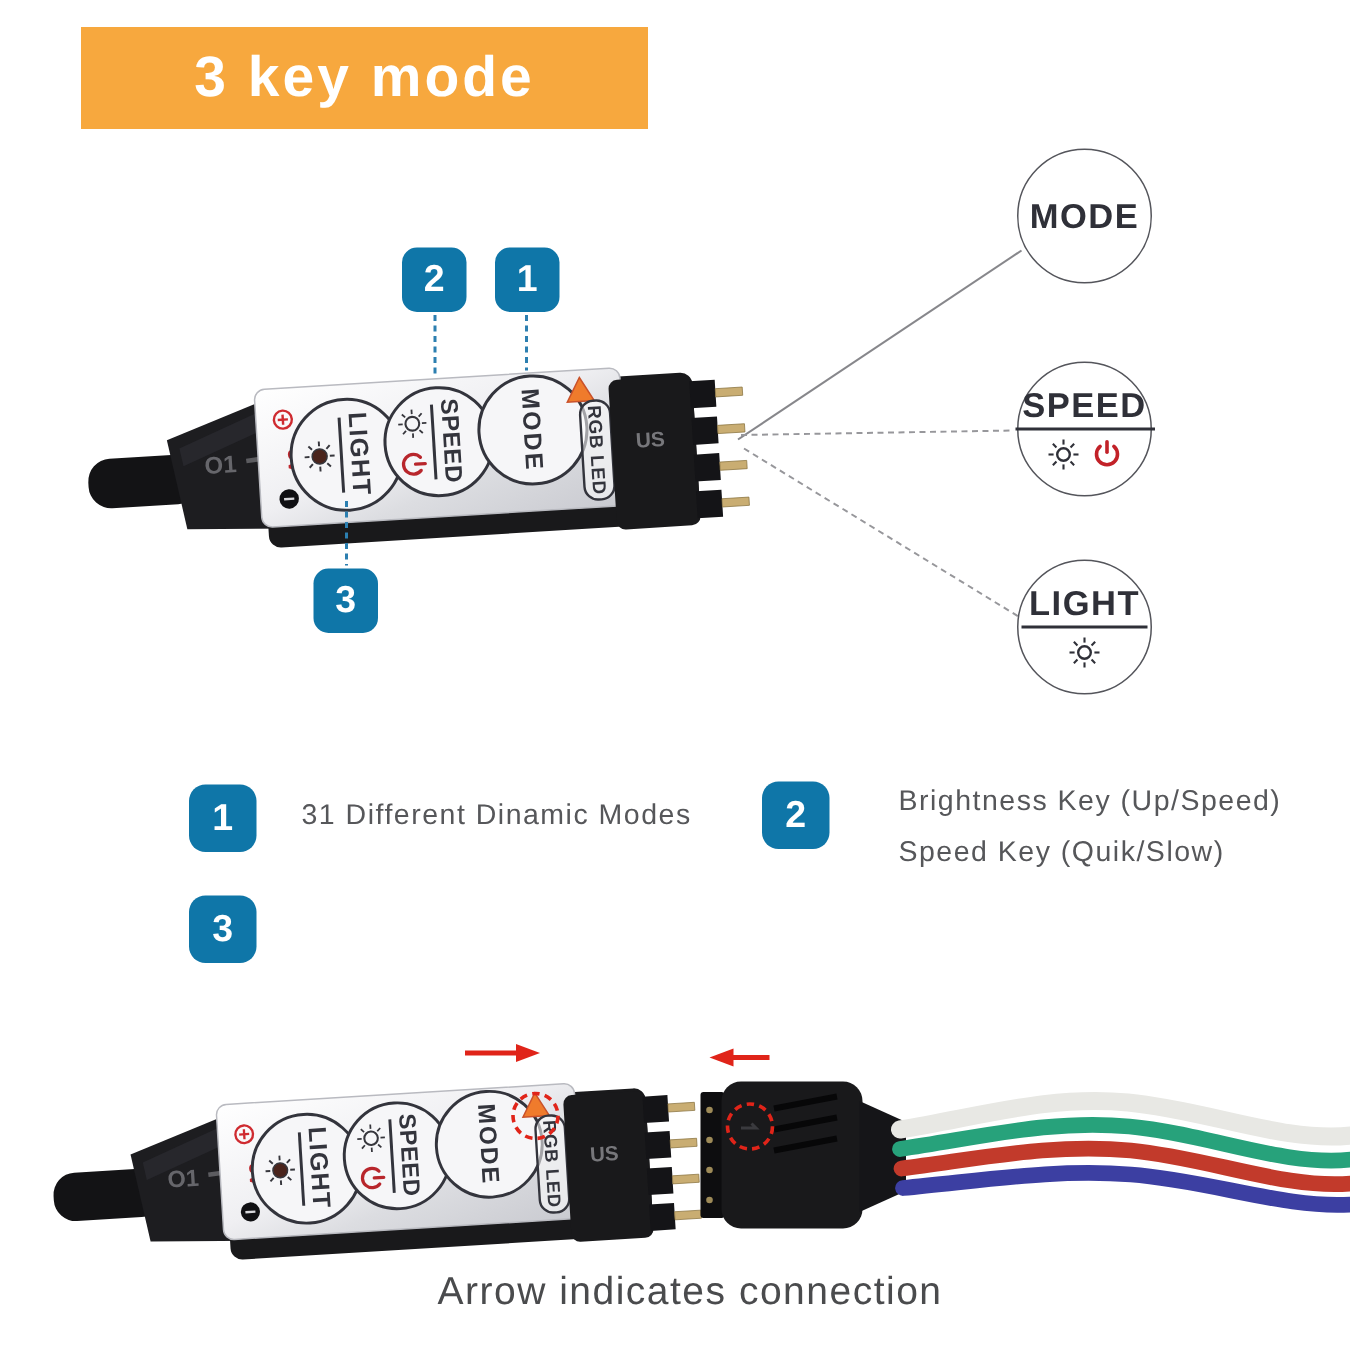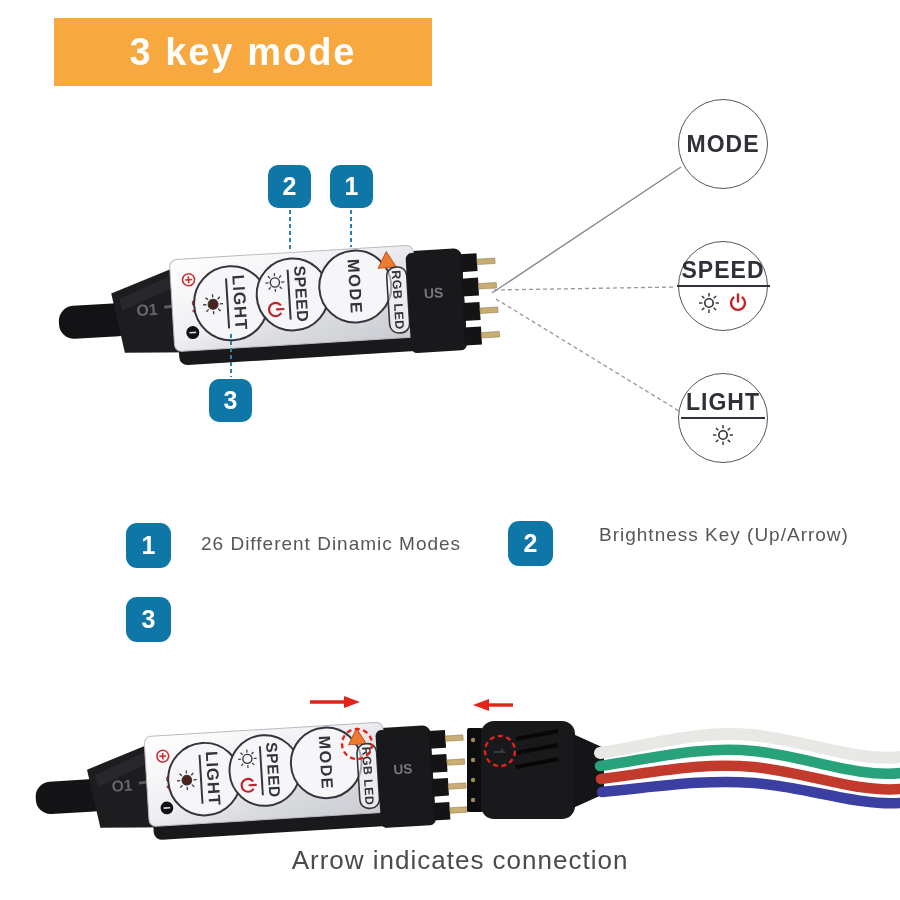--- a/index.html
+++ b/index.html
@@ -346,26 +346,27 @@
           <line x1="3.9" y1="18.1" x2="6.3" y2="15.7"></line>
             <line x1="15.7" y1="6.3" x2="18.1" y2="3.9"></line>
         </g>
       </svg>
     </span>
   </div>
 
   <div class="badge lg abs" style="left:126px;top:523px">
       <span>1</span>
     </div>
-  <div class="legend-text abs" style="left:201px;top:533px">26 Different Dinamic Modes</div>
+  <div class="legend-text abs" style="left:201px;top:533px">31 Different Dinamic Modes</div>
 
   <div class="badge lg abs" style="left:508px;top:521px">
       <span>2</span>
     </div>
-  <div class="legend-text abs" style="left:599px;top:524px">Brightness Key (Up/Arrow)</div>
+  <div class="legend-text abs" style="left:599px;top:524px">Brightness Key (Up/Speed)</div>
+  <div class="legend-text abs" style="left:599px;top:558px">Speed Key (Quik/Slow)</div>
 
   <div class="badge lg abs" style="left:126px;top:597px">
       <span>3</span>
     </div>
 
   <div id="caption" class="abs">Arrow indicates connection</div>
 
 </div>
 
 </body></html>

